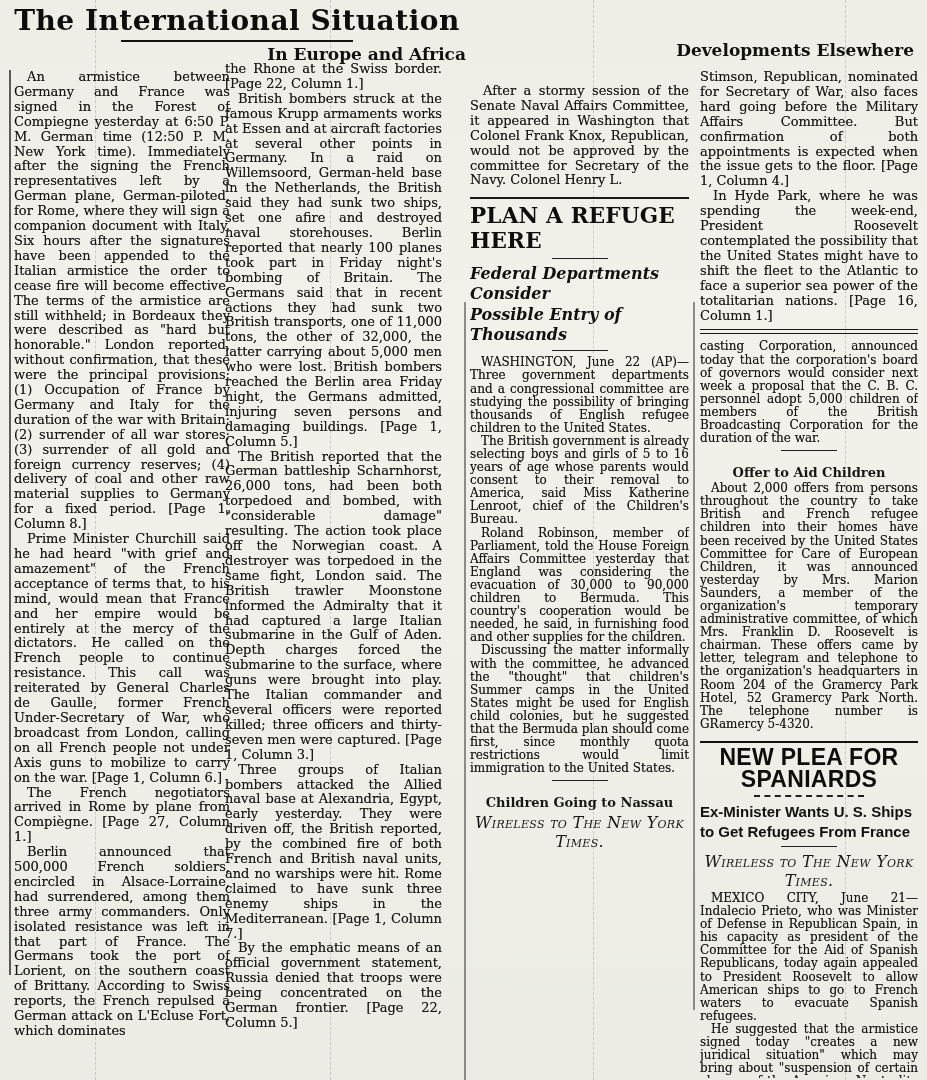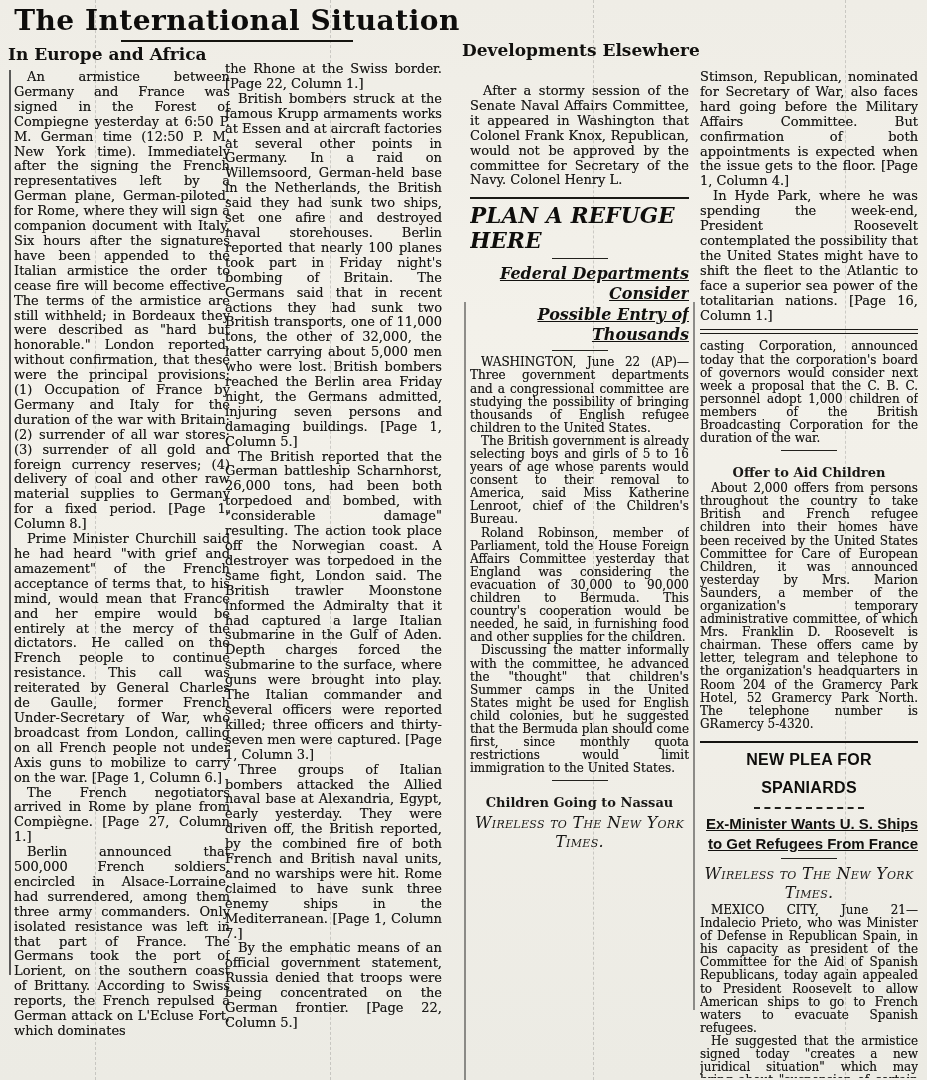--- a/index.html
+++ b/index.html
@@ -12,21 +12,21 @@
   }
   
   .fold { position:absolute; top:0; bottom:0; width:0; border-left:1px dashed rgba(70,70,70,.22); }
   .edge-left { position:absolute; width:2px; background:#2a2a2a; opacity:.75; }
   .sep { position:absolute; width:2px; background:#3a3a38; opacity:.55; }
 
   .masthead { position:absolute; left:8px; top:4px; width:458px; text-align:center; }
   .masthead h1 { margin:0; font-size:28px; font-weight:bold; letter-spacing:.5px; color:#0e0d0c; }
   .title-rule { width:232px; margin:3px auto 0; border-top:2.5px solid #15140f; }
 
-  .sec-head { position:absolute; margin:0; text-align:left; font-size:17px; font-weight:bold; color:#12110f; }
+  .sec-head { position:absolute; margin:0; text-align:right; font-size:17px; font-weight:bold; color:#12110f; }
   .h-europe { left:8px; top:44px; width:458px; }
   .h-elsewhere { left:462px; top:40px; width:452px; }
 
   .col { position:absolute; overflow:hidden; }
   .col-1 { left:14px;  top:70px; width:216px; height:1004px; }
   .col-2 { left:225px; top:62px; width:217px; height:1012px; }
   .col-3 { left:470px; top:84px; width:219px; height:996px; }
   .col-4 { left:700px; top:70px; width:218px; height:1008px; }
 
   .paras p, p.body {
@@ -42,31 +42,31 @@
   }
   .article p.no-indent { text-indent:0; }
 
   .rule-top { border-top:2px solid #1a1915; margin:0 0 4px; }
   .rule-short { width:56px; margin:5px auto; border-top:1.6px solid #22211d; }
   .rule-dash { width:110px; margin:5px auto; border-top:2px dashed #22211d; }
   .rule-double { height:3px; border-top:1.6px solid #1a1915; border-bottom:1.6px solid #1a1915; margin:6px 0; }
 
   .refuge { margin-top:9px; }
   .refuge .headline { margin:2px 0 0; text-align:left; font-size:21.5px; line-height:25px;
-    font-weight:bold; font-style:italic; letter-spacing:.2px; color:#0f0e0c; }
-  .deck { margin:1px 0 0; text-align:right; font-size:16px; line-height:20px;
-    font-weight:bold; font-style:italic; color:#12110f;text-decoration:underline; }
+    font-weight:bold; letter-spacing:.2px; color:#0f0e0c; }
+  .deck { margin:1px 0 0; text-align:left; font-size:16px; line-height:20px;
+    font-weight:bold; font-style:italic; color:#12110f; }
 
   .credit { margin:3px 0 2px; text-align:center; font-style:italic; font-size:16px;
     font-variant:small-caps; letter-spacing:.3px; }
   .subhead { margin:14px 0 2px; text-align:center; font-size:13px; font-weight:bold; }
 
   .spaniards { margin-top:10px; }
   .spaniards .rule-heavy { border-top:2.5px solid #141310; margin-bottom:3px; }
-  .spaniards .headline { margin:3px 0 0; text-align:center; font-size:16px; line-height:28px;
+  .spaniards .headline { margin:3px 0 0; text-align:center; font-size:23px; line-height:22px;
     font-family:"Liberation Sans", sans-serif; font-weight:bold; letter-spacing:.3px; color:#0e0d0b; }
   .spaniards .deck { font-family:"Liberation Sans", sans-serif; font-style:normal;
     font-size:15px; line-height:19px; }
   .toronto-cont { margin-top:6px; }
 </style>
 </head>
 <body>
 
 <div class="page">
 
@@ -132,21 +132,21 @@
 
   <section class="col col-4">
     <div class="paras summary">
         <p>Stimson, Republican, nominated for Secretary of War, also faces hard going before the Military Affairs Committee. But confirmation of both appointments is expected when the issue gets to the floor. [Page 1, Column 4.]</p>
         <p>In Hyde Park, where he was spending the week-end, President Roosevelt contemplated the possibility that the United States might have to shift the fleet to the Atlantic to face a superior sea power of the totalitarian nations. [Page 16, Column 1.]</p>
       </div>
 
     <div class="rule-double"></div>
 
     <article class="article toronto-cont">
-      <p class="body no-indent">casting Corporation, announced today that the corporation's board of governors would consider next week a proposal that the C. B. C. personnel adopt 1,000 children of members of the British Broadcasting Corporation for the duration of the war.</p>
+      <p class="body no-indent">casting Corporation, announced today that the corporation's board of governors would consider next week a proposal that the C. B. C. personnel adopt 5,000 children of members of the British Broadcasting Corporation for the duration of the war.</p>
       <div class="rule-short"></div>
       <h4 class="subhead">Offer to Aid Children</h4>
       <p class="body">About 2,000 offers from persons throughout the country to take British and French refugee children into their homes have been received by the United States Committee for Care of European Children, it was announced yesterday by Mrs. Marion Saunders, a member of the organization's temporary administrative committee, of which Mrs. Franklin D. Roosevelt is chairman. These offers came by letter, telegram and telephone to the organization's headquarters in Room 204 of the Gramercy Park Hotel, 52 Gramercy Park North. The telephone number is GRamercy 5-4320.</p>
     </article>
 
     <article class="article spaniards">
       <div class="rule-heavy"></div>
       <h3 class="headline">NEW PLEA FOR SPANIARDS</h3>
       <div class="rule-dash"></div>
       <p class="deck">Ex-Minister Wants U. S. Ships</p>

